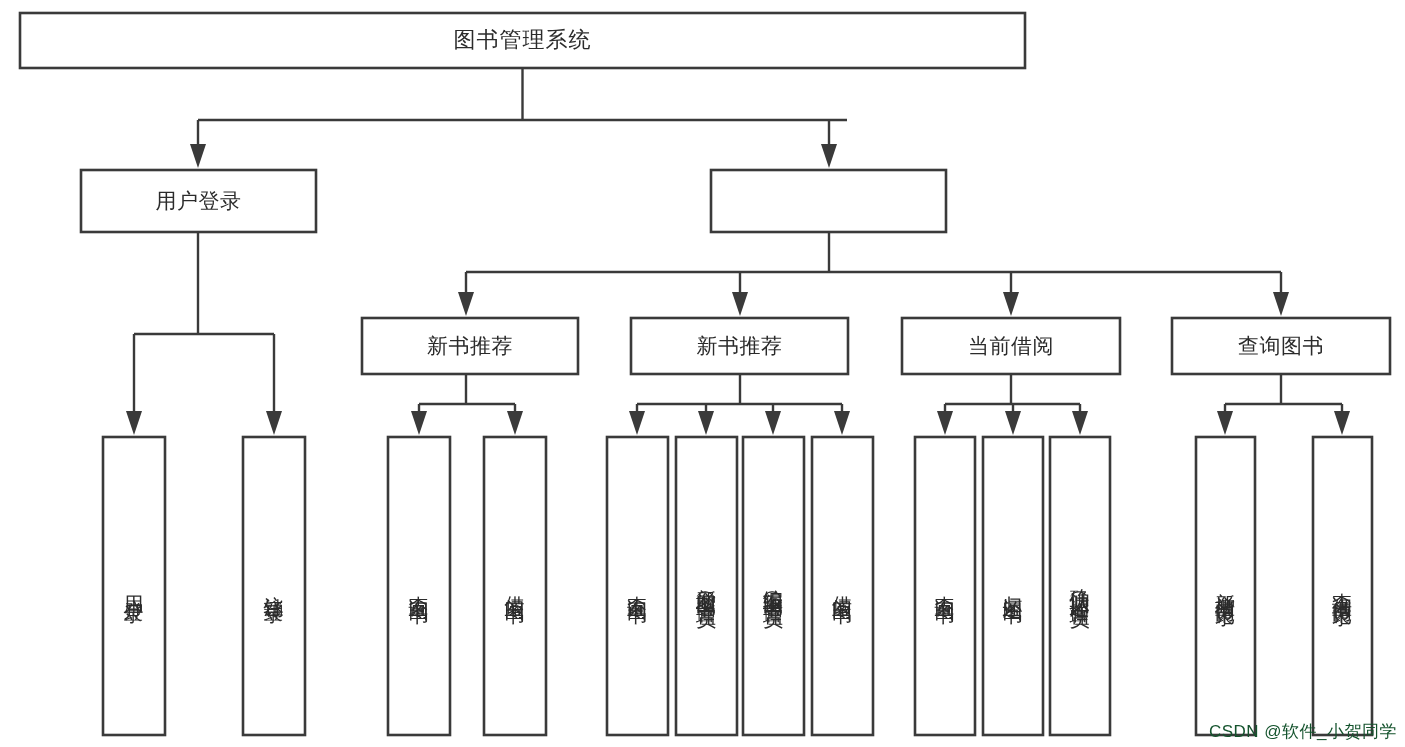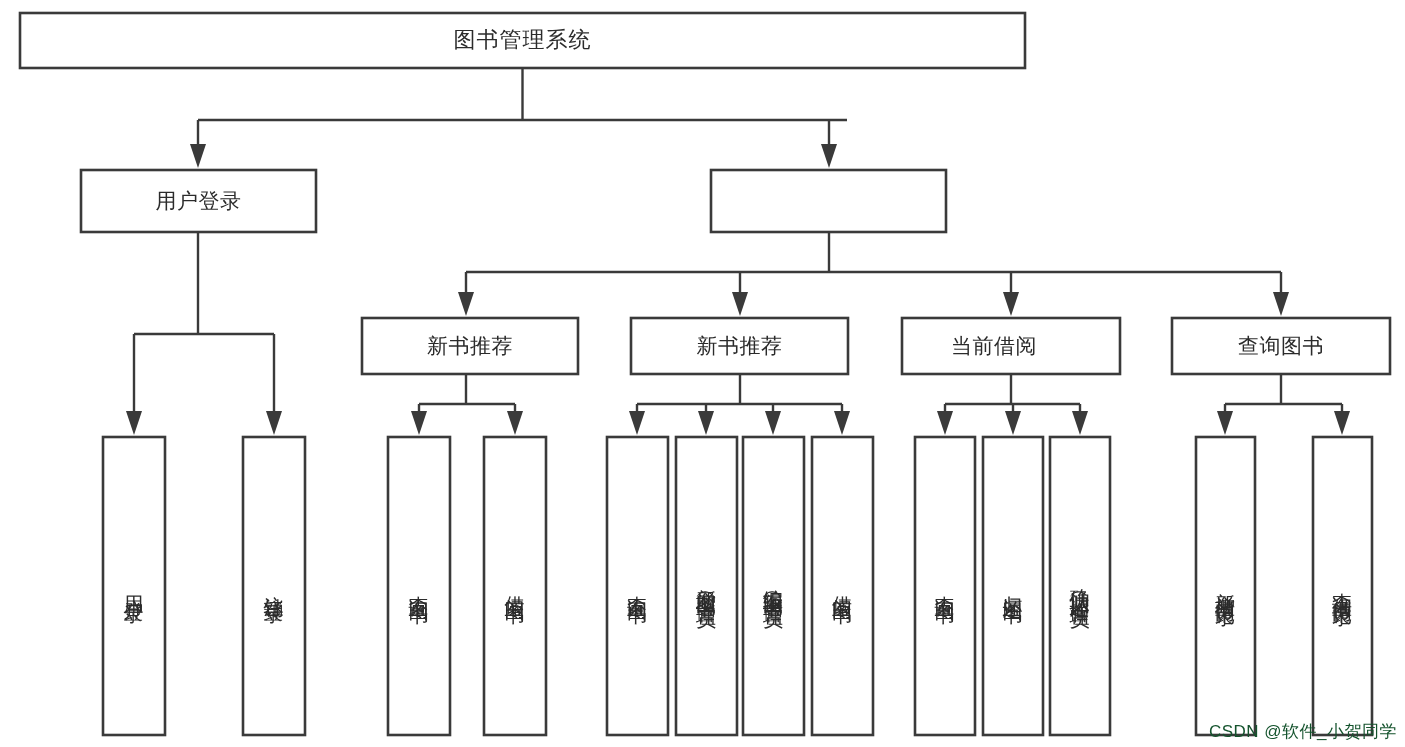--- a/index.html
+++ b/index.html
@@ -181,21 +181,21 @@
     <rect class="node-rect" x="1196" y="437" width="59" height="298"></rect>
     <rect class="node-rect" x="1313" y="437" width="59" height="298"></rect>
   </svg>
 
   <div class="node-label label-h label-title" style="left:20px; top:13px; width:1005px; height:55px;">图书管理系统</div>
 
   <div class="node-label label-h" style="left:81px; top:170px; width:235px; height:62px;">用户登录</div>
 
   <div class="node-label label-h" style="left:362px; top:318px; width:216px; height:56px;">新书推荐</div>
   <div class="node-label label-h" style="left:631px; top:318px; width:217px; height:56px;">新书推荐</div>
-  <div class="node-label label-h" style="left:877px; top:318px; width:218px; height:56px;padding-left:8px;">当前借阅</div>
+  <div class="node-label label-h" style="left:902px; top:318px; width:218px; height:56px;">当前借阅</div>
   <div class="node-label label-h" style="left:1172px; top:318px; width:218px; height:56px;">查询图书</div>
 
   <div class="node-label label-v" style="left:103px; top:437px; width:62px; height:298px;">用户登录</div>
   <div class="node-label label-v" style="left:243px; top:437px; width:62px; height:298px;">注销登录</div>
   <div class="node-label label-v" style="left:388px; top:437px; width:62px; height:298px;">查询图书</div>
   <div class="node-label label-v" style="left:484px; top:437px; width:62px; height:298px;">借阅图书</div>
   <div class="node-label label-v" style="left:607px; top:437px; width:61px; height:298px;">查询图书</div>
   <div class="node-label label-v" style="left:676px; top:437px; width:61px; height:298px;">新增图书（管理员）</div>
   <div class="node-label label-v" style="left:743px; top:437px; width:61px; height:298px;">编辑图书（管理员）</div>
   <div class="node-label label-v" style="left:812px; top:437px; width:61px; height:298px;">借阅图书</div>

